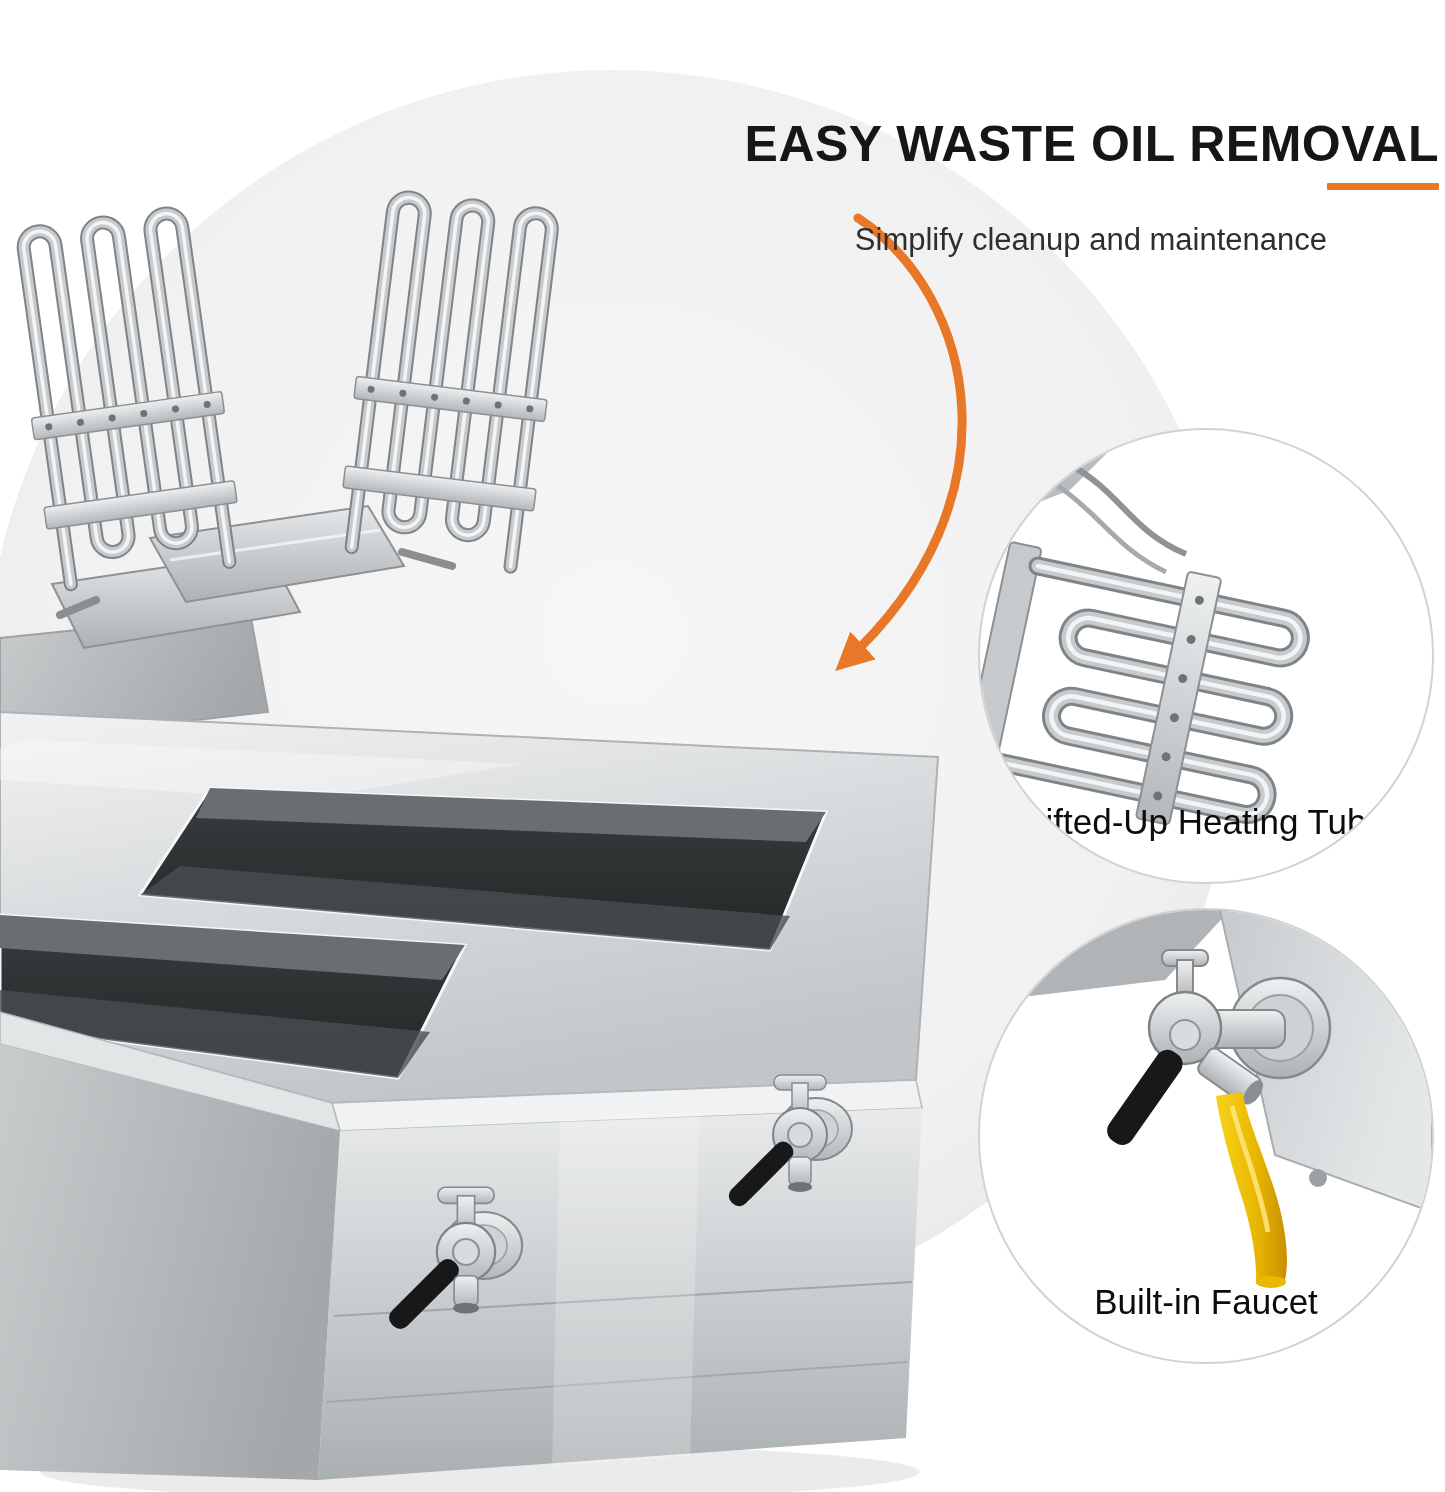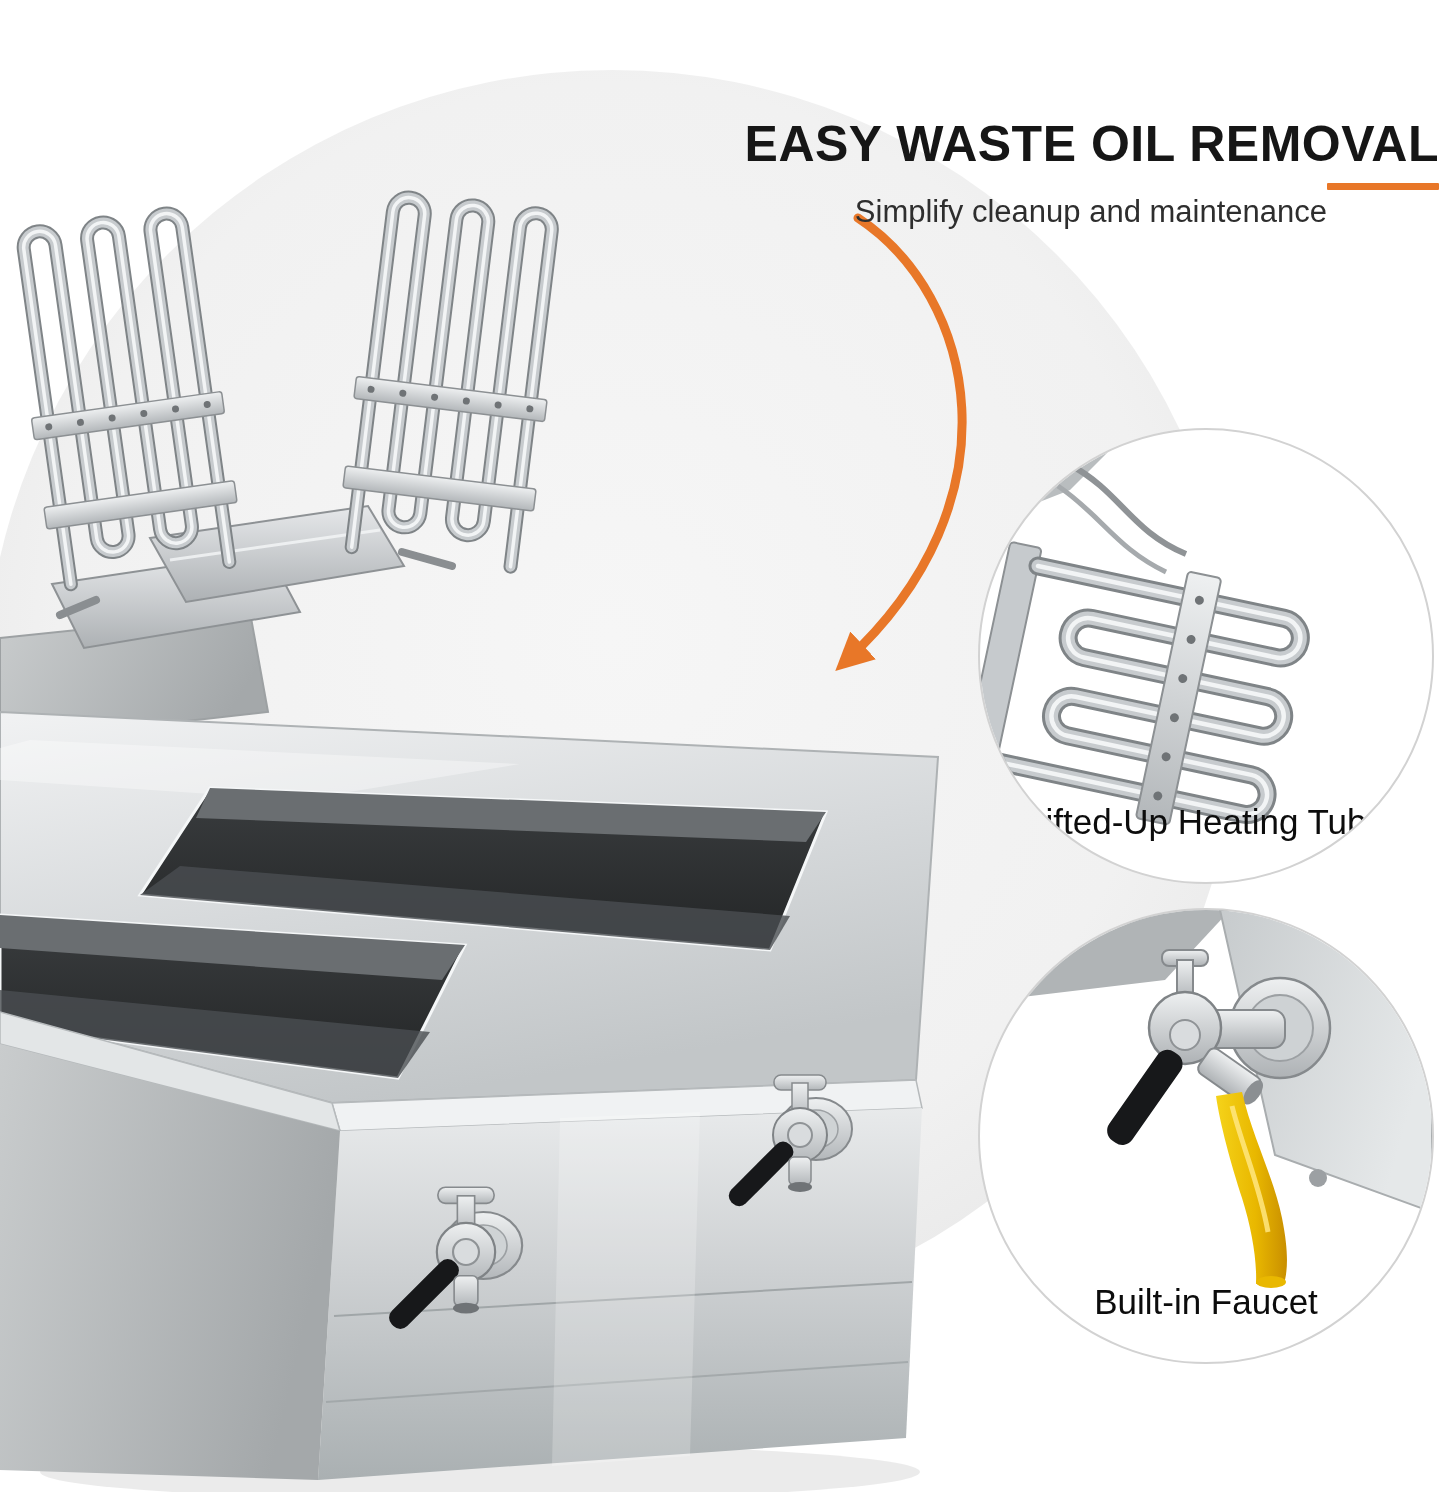--- a/index.html
+++ b/index.html
@@ -12,21 +12,21 @@
   .header{
     position:absolute;top:118px;right:6px;width:780px;text-align:right;z-index:5;
   }
   .title{
     font-size:50px;font-weight:800;color:#161616;letter-spacing:0.5px;line-height:1.05;
   }
   .accent-rule{
     margin:12px 0 0 auto;width:112px;height:7px;background:#e87728;border-radius:1px;
   }
   .subtitle{
-    padding-right:112px;font-size:31px;color:#2e2e2e;line-height:1.45;
+    margin-top:28px;padding-right:112px;font-size:31px;color:#2e2e2e;line-height:1.45;
   }
   
   .callout{
     position:absolute;width:452px;height:452px;border-radius:50%;
     border:2px solid #d2d2d2;background:#ffffff;overflow:hidden;z-index:4;
   }
   .callout-1{left:978px;top:428px;}
   .callout-2{left:978px;top:908px;}
   .callout-img{position:absolute;left:0;top:0;width:100%;height:100%;}
   .callout-label{

